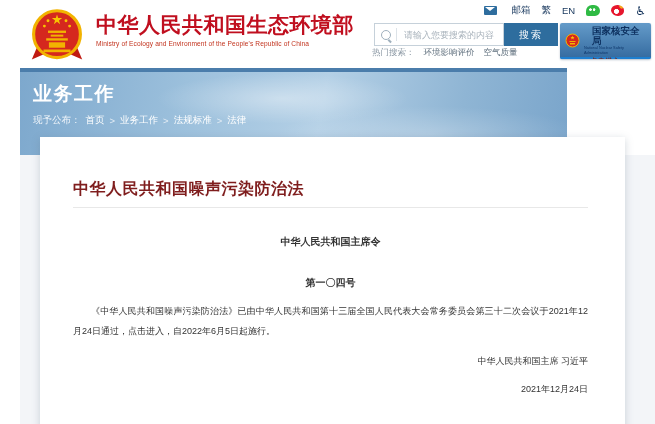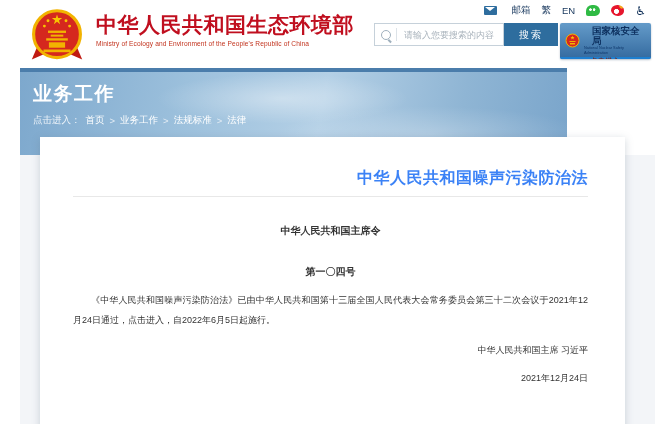--- a/index.html
+++ b/index.html
@@ -62,21 +62,21 @@
       radial-gradient(ellipse 220px 40px at 75% 75%,rgba(255,255,255,.25),transparent 70%),
       linear-gradient(100deg,#7da8cd 0%,#9cc0dc 30%,#b4d0e6 55%,#8fb5d4 80%,#7aa5cb 100%);}
   .banner-title{margin:0;padding-top:9px;font-size:19px;font-weight:bold;color:#fff;letter-spacing:1.5px;}
   .crumbs{margin-top:7px;font-size:9.5px;color:#f0f5fa;display:flex;gap:5px;align-items:center;}
   .crumb{color:#fff;cursor:pointer;text-decoration:none;}
   .crumb-sep{color:#e4edf5;}
   
   .content-bg{position:absolute;left:20px;top:155px;width:635px;height:269px;background:#f3f5f8;}
   .card{position:absolute;left:40px;top:137px;width:585px;height:300px;background:#fff;
     box-shadow:0 2px 8px rgba(90,110,130,.28);box-sizing:border-box;padding:0 37px 0 33px;}
-  .art-title{margin:0;padding-top:31px;text-align:right;font-size:16px;font-weight:bold;color:#3b82f6;letter-spacing:0.5px;}
+  .art-title{margin:0;padding-top:42px;text-align:left;font-size:16px;font-weight:bold;color:#7f1d1d;letter-spacing:0.5px;}
   .meta{margin-top:27px;display:flex;justify-content:space-between;align-items:center;font-size:9px;}
   .meta-date{color:#7a8894;}
   .meta-ctrl{display:flex;gap:5px;align-items:center;color:#555;}
   .meta-label{color:#8a8a8a;}
   .size-link{cursor:pointer;color:#4d5a66;}
   .size-link.active{color:#3f8fd2;}
   .print-link{cursor:pointer;color:#4d5a66;margin-left:14px;}
   .divider{margin-top:7px;border:none;border-top:1px solid #e8e8e8;height:0;}
   .doc-h1{margin:10px;padding-top:17px;text-align:center;font-size:10px;font-weight:bold;color:#333;font-family:Liberation Serif, serif;}
   .doc-h2{margin:0;padding-top:17px;text-align:center;font-size:10px;font-weight:bold;color:#333;}
@@ -122,20 +122,25 @@
 
   <div class="search-row">
     <div class="search-box">
       <span class="ico-search"></span>
       <span class="search-sep"></span>
       <input class="search-input" type="text" placeholder="请输入您要搜索的内容" style="">
     </div>
     <button class="search-btn">搜索</button>
   </div>
 
+  <div class="hot-row">
+    <span>热门搜索：</span>
+    <a class="hot-link">环境影响评价</a>
+    <a class="hot-link">空气质量</a>
+  </div>
 
   <div class="nnsa">
     <div class="nnsa-top">
       <svg class="nnsa-emblem" viewBox="0 0 60 64">
         <circle cx="30" cy="30" r="26" fill="#d5281e" stroke="#f2b300" stroke-width="4"></circle>
         <polygon points="30,10 32,16 38,16 33.5,19.8 35.5,26 30,22.3 24.5,26 26.5,19.8 22,16 28,16" fill="#f7c400"></polygon>
         <rect x="18" y="32" width="24" height="4" fill="#f2b300"></rect>
         <rect x="20" y="40" width="20" height="6" fill="#f2b300"></rect>
       </svg>
       <div>
@@ -145,21 +150,21 @@
     </div>
     <div class="nnsa-strip">
       <span class="nnsa-enter">点击进入</span>
     </div>
   </div>
 </div>
 
 <div class="banner">
   <h2 class="banner-title">业务工作</h2>
   <div class="crumbs">
-    <span>点击进入：</span>
+    <span>现予公布：</span>
     <a class="crumb">首页</a>
     <span class="crumb-sep">&gt;</span>
     <a class="crumb">业务工作</a>
     <span class="crumb-sep">&gt;</span>
     <a class="crumb">法规标准</a>
     <span class="crumb-sep">&gt;</span>
     <a class="crumb">法律</a>
   </div>
 </div>
 

